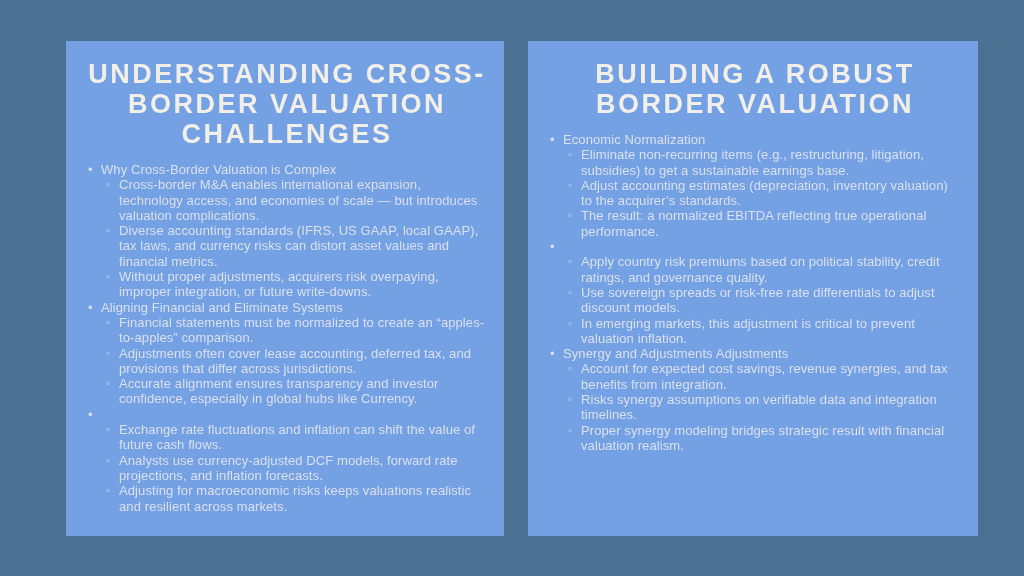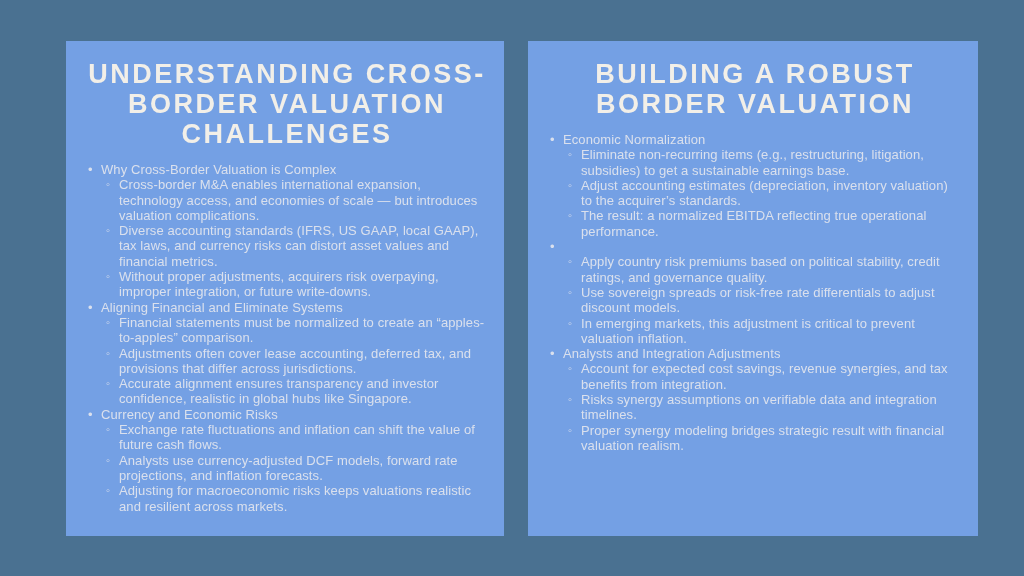--- a/index.html
+++ b/index.html
@@ -91,25 +91,24 @@
         <div class="l2">
           <span class="b2">◦</span>
           <span class="txt">Financial statements must be normalized to create an “apples-to-apples” comparison.</span>
         </div>
         <div class="l2">
           <span class="b2">◦</span>
           <span class="txt">Adjustments often cover lease accounting, deferred tax, and provisions that differ across jurisdictions.</span>
         </div>
         <div class="l2">
           <span class="b2">◦</span>
-          <span class="txt">Accurate alignment ensures transparency and investor confidence, realistic in global hubs like Singapore.</span>
+          <span class="txt">Accurate alignment ensures transparency and investor confidence, especially in global hubs like Currency.</span>
         </div>
         <div class="l1">
           <span class="b1">•</span>
-          <span class="txt">Currency and Economic Risks</span>
         </div>
         <div class="l2">
           <span class="b2">◦</span>
           <span class="txt">Exchange rate fluctuations and inflation can shift the value of future cash flows.</span>
         </div>
         <div class="l2">
           <span class="b2">◦</span>
           <span class="txt">Analysts use currency-adjusted DCF models, forward rate projections, and inflation forecasts.</span>
         </div>
         <div class="l2">
@@ -150,21 +149,21 @@
         <div class="l2">
           <span class="b2">◦</span>
           <span class="txt">Use sovereign spreads or risk-free rate differentials to adjust discount models.</span>
         </div>
         <div class="l2">
           <span class="b2">◦</span>
           <span class="txt">In emerging markets, this adjustment is critical to prevent valuation inflation.</span>
         </div>
         <div class="l1">
           <span class="b1">•</span>
-          <span class="txt">Analysts and Integration Adjustments</span>
+          <span class="txt">Synergy and Adjustments Adjustments</span>
         </div>
         <div class="l2">
           <span class="b2">◦</span>
           <span class="txt">Account for expected cost savings, revenue synergies, and tax benefits from integration.</span>
         </div>
         <div class="l2">
           <span class="b2">◦</span>
           <span class="txt">Risks synergy assumptions on verifiable data and integration timelines.</span>
         </div>
         <div class="l2">

